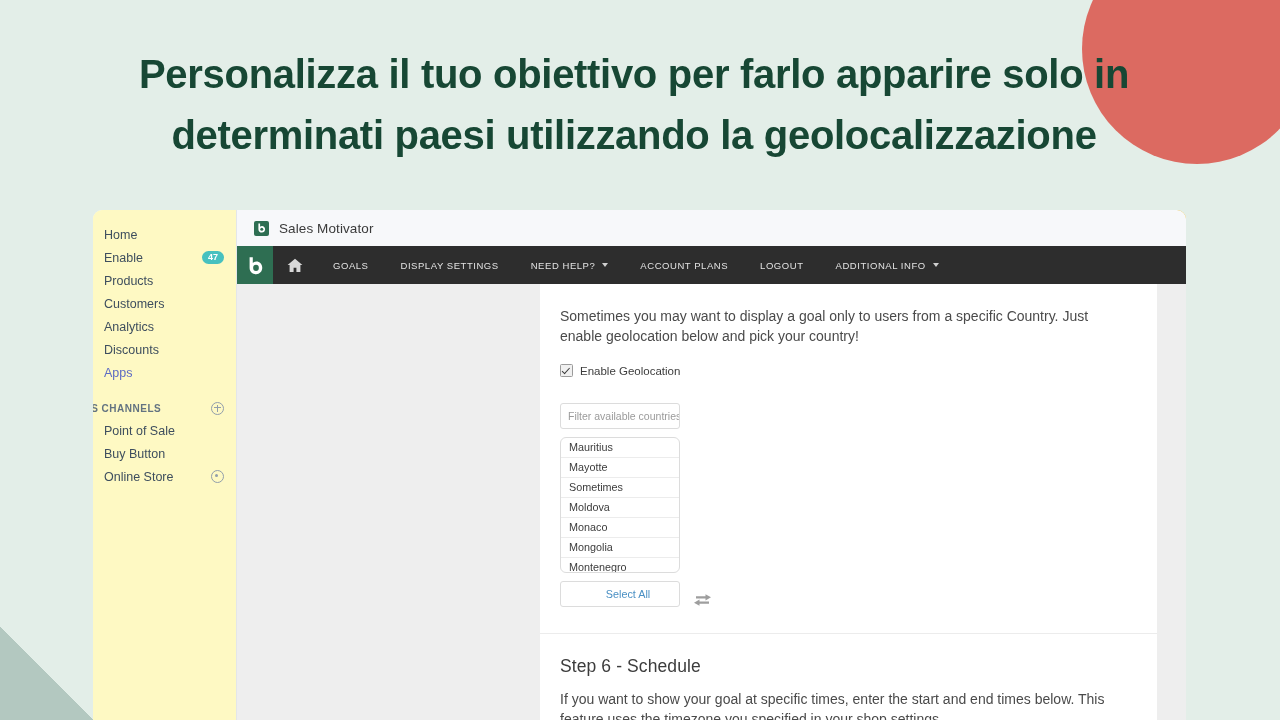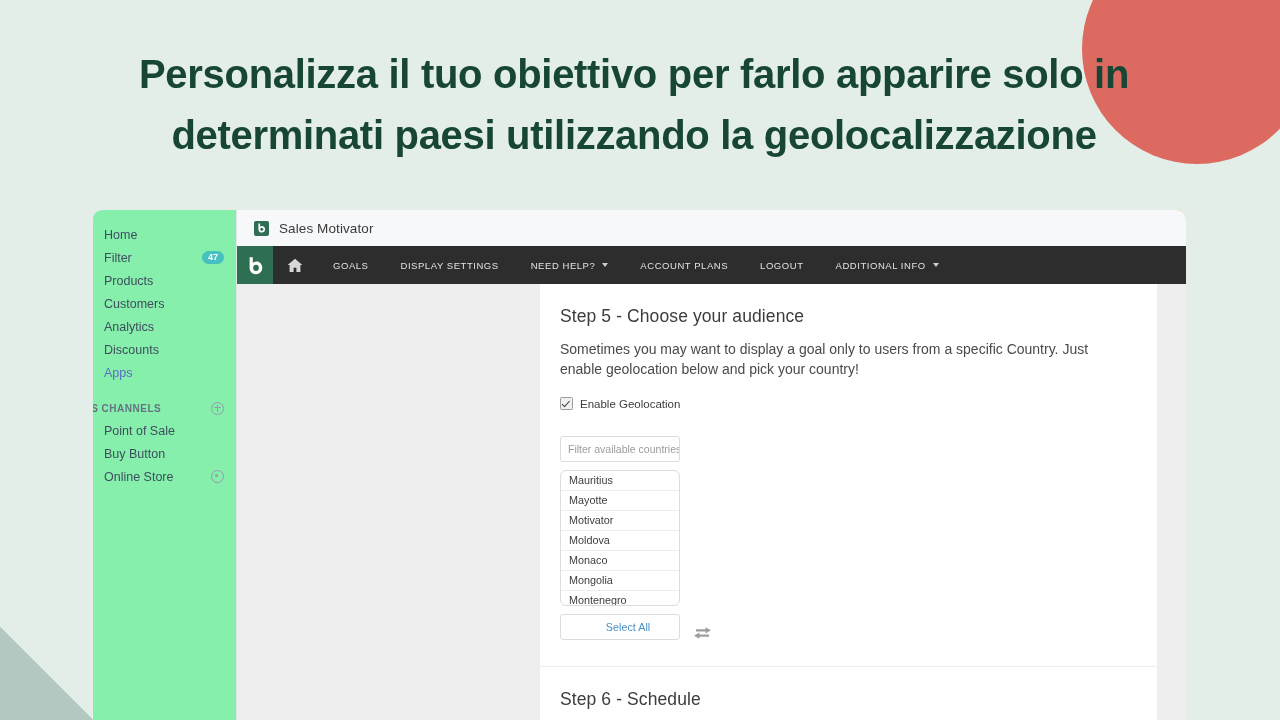--- a/index.html
+++ b/index.html
@@ -68,21 +68,21 @@
     box-shadow: 0 0 0 0 rgba(0,0,0,0);
   }
 
   
   #shop-sidebar {
     position: absolute;
     left: 0;
     top: 0;
     width: 144px;
     height: 510px;
-    background: #86efac;
+    background: #fef9c3;
     border-right: 1px solid #e3e6e9;
     box-sizing: border-box;
   }
   .nav-item {
     height: 23px;
     display: flex;
     align-items: center;
     padding: 0 12px 0 11px;
     font-size: 12.5px;
     color: #3e4e5e;
@@ -377,21 +377,21 @@
 <div id="browser-window">
 
   <div id="shop-sidebar">
     <div id="nav-top">
 
       <div class="nav-item">
         <span class="nav-label">Home</span>
       </div>
 
       <div class="nav-item">
-        <span class="nav-label">Filter</span>
+        <span class="nav-label">Enable</span>
         <span class="nav-badge">47</span>
       </div>
 
       <div class="nav-item">
         <span class="nav-label">Products</span>
       </div>
 
       <div class="nav-item">
         <span class="nav-label">Customers</span>
       </div>
@@ -474,36 +474,35 @@
         <span>ADDITIONAL INFO</span>
         <span class="caret"></span>
       </div>
     </div>
 
     <div id="content-area">
       <div id="content-card">
         <div id="card-scroll">
 
           <div class="step-block">
-            <h2 class="step-title">Step 5 - Choose your audience</h2>
             <p class="step-desc">Sometimes you may want to display a goal only to users from a specific Country. Just enable geolocation below and pick your country!</p>
 
             <div id="geo-check-row">
               <span id="geo-checkbox"></span>
               <span id="geo-check-label">Enable Geolocation</span>
             </div>
 
             <div id="dual-list">
 
               <div class="list-col">
                 <div class="filter-input">Filter available countries</div>
                 <div class="list-box">
                   <div class="list-option">Mauritius</div>
                   <div class="list-option">Mayotte</div>
-                  <div class="list-option">Motivator</div>
+                  <div class="list-option">Sometimes</div>
                   <div class="list-option">Moldova</div>
                   <div class="list-option">Monaco</div>
                   <div class="list-option">Mongolia</div>
                   <div class="list-option">Montenegro</div>
                 </div>
                 <div class="list-action">Select All</div>
               </div>
 
               <div id="swap-icon-wrap">
                 <svg width="19" height="14" viewBox="0 0 19 14">

